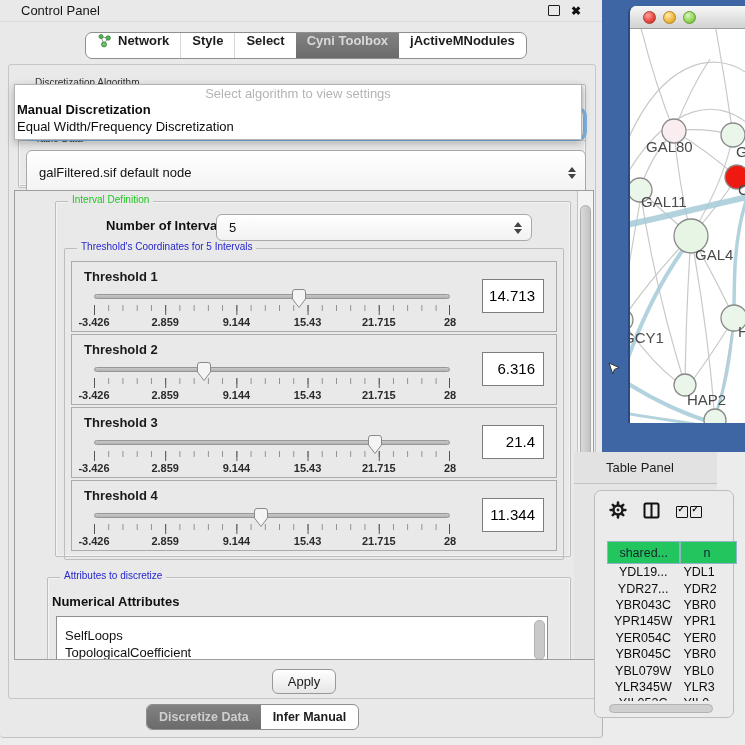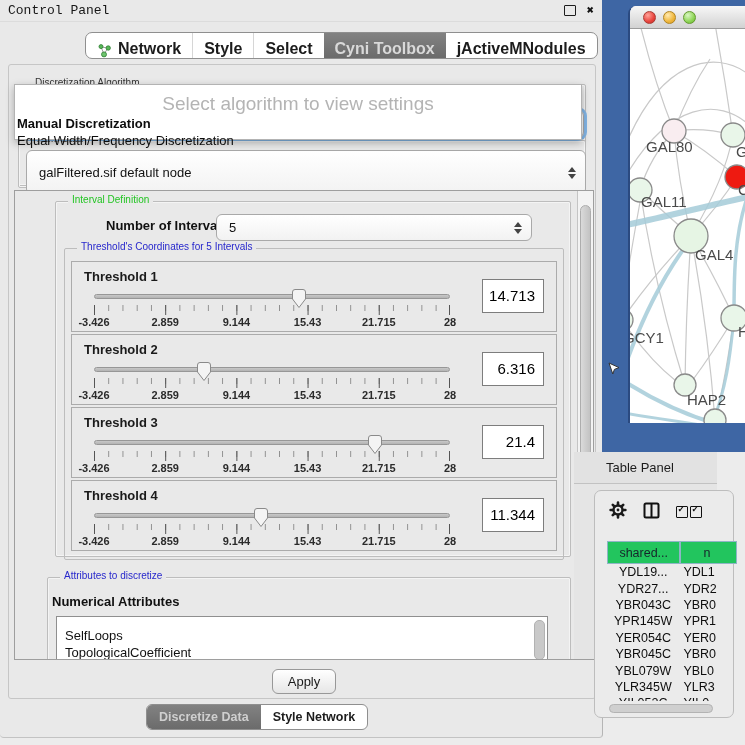--- a/index.html
+++ b/index.html
@@ -4,30 +4,30 @@
 <style>
   html,body{margin:0;padding:0}
   body{width:745px;height:745px;position:relative;overflow:hidden;background:#ececec;
        font-family:"Liberation Sans",sans-serif;font-size:13px;color:#1a1a1a;}
   .abs{position:absolute}
 
   
   #control-window{left:0;top:0;width:602px;height:737px;background:#e9e9e9;
     border-right:1px solid #b5b5b5;border-bottom:1px solid #c3c3c3;border-radius:0 0 4px 4px;}
   #titlebar{left:0;top:0;right:0;height:22px;border-bottom:1px solid #dcdcdc;
-    display:flex;align-items:center;padding:0 8px;box-sizing:border-box;font-family:Liberation Mono, monospace;}
+    display:flex;align-items:center;padding:0 21px;box-sizing:border-box;}
   #titlebar .title{font-size:13px;color:#161616;}
   #titlebar .spacer{flex:1}
   .float-icon{width:10px;height:9px;border:1.5px solid #1d1d1d;border-radius:1px;margin-right:11px;}
   .close-icon{font-size:12px;font-weight:bold;color:#111;line-height:1;}
 
   
   #tabbar{left:85px;top:32px;height:25px;display:flex;background:#fff;border:1px solid #8f8f8f;
     border-radius:7px;overflow:hidden;align-items:stretch;}
-  .tab{display:flex;align-items:flex-end;padding:0 11px;font-weight:bold;font-size:16px;color:#1c1c1c;}
+  .tab{display:flex;align-items:flex-start;padding:0 11px;font-weight:bold;font-size:13px;color:#1c1c1c;}
   .tab + .tab{border-left:1px solid #d6d6d6;}
   .tab.sel{background:linear-gradient(#828282,#6b6b6b);color:#d9d9d9;border-left:none;}
   .tab.sel + .tab{border-left:none;}
   .tab .ticon{margin-right:6px;display:inline-flex;}
 
   
   #content-panel{left:8px;top:64px;width:588px;height:635px;background:#e9e9e9;
     border:1px solid #c6c6c6;border-radius:3px;box-sizing:border-box;}
 
   .groupbox{position:absolute;border:1px solid #bdbdbd;border-radius:2px;
@@ -40,21 +40,21 @@
     font-size:13px;color:#111;}
   .combo .arrows{position:absolute;right:9px;top:50%;transform:translateY(-50%);
     display:flex;flex-direction:column;gap:2px;}
   .combo .arrows i{width:0;height:0;border-left:4px solid transparent;border-right:4px solid transparent;display:block}
   .combo .arrows .up{border-bottom:5px solid #444}
   .combo .arrows .dn{border-top:5px solid #444}
 
   #algo-combo{left:24px;top:110px;width:560px;height:28px;box-shadow:0 0 0 3px #82b4e4;z-index:1;}
   #popup{left:14px;top:84px;width:566px;height:54px;background:#fff;border:1px solid #b3b3b3;
     box-shadow:0 3px 8px rgba(0,0,0,.28);z-index:5;}
-  #popup .hint{text-align:center;color:#b4b4b4;font-size:19px;padding-top:8px;}
+  #popup .hint{text-align:center;color:#b4b4b4;font-size:13px;padding-top:1px;}
   #popup .opt{font-size:13px;color:#0d0d0d;padding:1px 2px 0 2px;line-height:16px;}
   #popup .opt.bold{font-weight:bold;}
 
   
   #scroll-panel{left:14px;top:190px;width:580px;height:470px;background:#e9e9e9;
     border:1px solid #9e9e9e;box-sizing:border-box;overflow:hidden;}
   #v-scroll{position:absolute;top:0;bottom:0;left:562px;width:16px;background:#f3f3f3;border-left:1px solid #c4c4c4;}
   #v-scroll .thumb{position:absolute;left:2px;top:14px;width:11px;height:360px;border-radius:6px;
     background:linear-gradient(90deg,#dadada,#c2c2c2);border:1px solid #adadad;box-sizing:border-box;}
 
@@ -321,21 +321,21 @@
 
   <div id="apply-btn" class="abs">
     <span>Apply</span>
   </div>
 
   <div id="bottom-tabs" class="abs">
     <div class="btab sel">
       <span>Discretize Data</span>
     </div>
     <div class="btab">
-      <span>Style Network</span>
+      <span>Infer Manual</span>
     </div>
   </div>
 </div>
 
 <div id="desktop-right" class="abs"></div>
 
 <div id="network-window" class="abs">
   <div id="net-titlebar">
     <span class="light red"></span>
     <span class="light yellow"></span>

